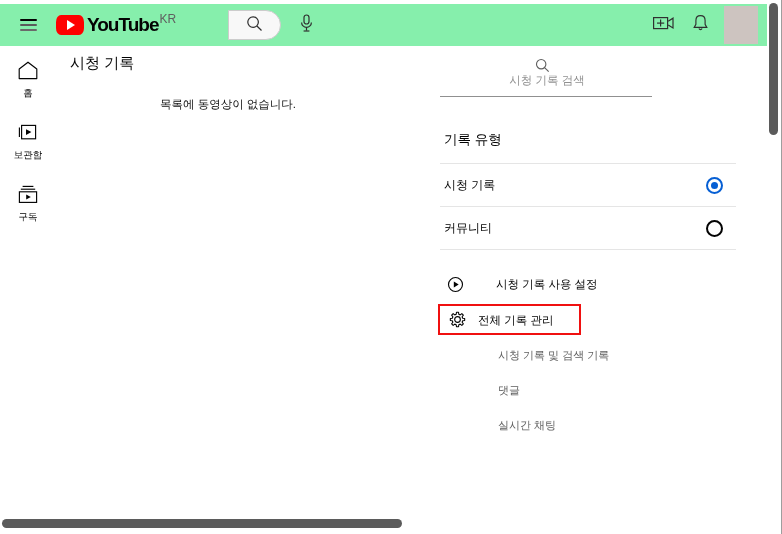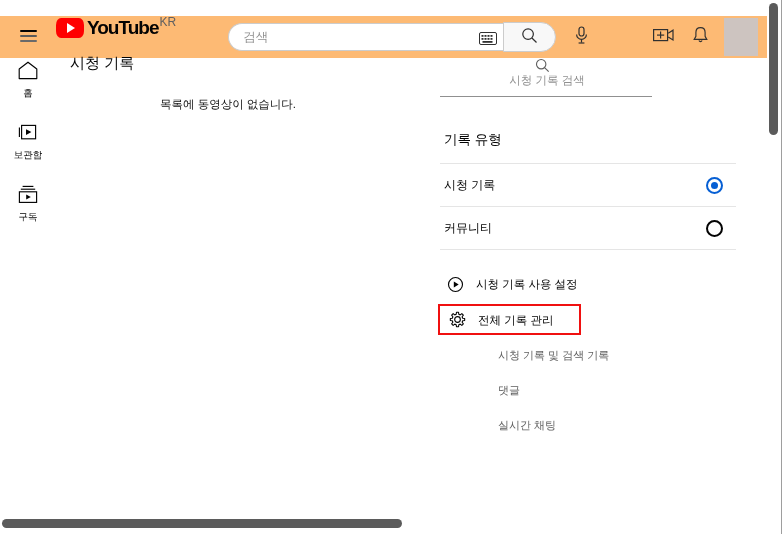--- a/index.html
+++ b/index.html
@@ -20,24 +20,24 @@
 
   
   .window-edge {
     position: absolute; top: 0; right: 0;
     width: 1px; height: 534px;
     background: #9e9e9e;
   }
 
   
   .masthead {
-    position: absolute; top: 16px; left: 0;
+    position: absolute; top: 4px; left: 0;
     width: 770px; height: 42px;
-    background: #fdba74;
-    display: flex; 
+    background: #86efac;
+    display: flex; align-items: center;
   }
   .guide-btn {
     width: 40px; height: 40px;
     margin-left: 8px;
     display: flex; align-items: center; justify-content: center;
     cursor: pointer;
   }
   .ham { width: 17px; height: 12px; position: relative; }
   .ham i {
     position: absolute; left: 0; width: 17px; height: 1.6px;
@@ -314,37 +314,20 @@
       </div>
     </div>
 
     <div class="logo-wrap">
       <div class="logo-play"></div>
       <div class="logo-text">YouTube</div>
       <div class="logo-cc">KR</div>
     </div>
 
     <div class="search-area">
-      <div class="search-box">
-        <div class="search-input-txt">검색</div>
-        <span class="kbd-ico">
-          <svg width="18" height="13" viewBox="0 0 18 13">
-            <rect x="0.5" y="0.5" width="17" height="12" rx="1.5" fill="none" stroke="#303030"></rect>
-            <rect x="2.5" y="3" width="2" height="1.8" fill="#303030"></rect>
-            <rect x="5.5" y="3" width="2" height="1.8" fill="#303030"></rect>
-            <rect x="8.5" y="3" width="2" height="1.8" fill="#303030"></rect>
-            <rect x="11.5" y="3" width="2" height="1.8" fill="#303030"></rect>
-            <rect x="2.5" y="6" width="2" height="1.8" fill="#303030"></rect>
-            <rect x="5.5" y="6" width="2" height="1.8" fill="#303030"></rect>
-            <rect x="8.5" y="6" width="2" height="1.8" fill="#303030"></rect>
-            <rect x="11.5" y="6" width="2" height="1.8" fill="#303030"></rect>
-            <rect x="3.5" y="9" width="10" height="1.8" fill="#303030"></rect>
-          </svg>
-        </span>
-      </div>
       <div class="search-submit">
         <span>
           <svg width="17" height="17" viewBox="0 0 18 18">
             <circle cx="7.5" cy="7.5" r="5.6" fill="none" stroke="#303030" stroke-width="1.3"></circle>
             <line x1="11.6" y1="11.6" x2="16.4" y2="16.4" stroke="#303030" stroke-width="1.3"></line>
           </svg>
         </span>
       </div>
       <div class="mic-btn">
         <span>
@@ -448,21 +431,21 @@
     <div class="radio-row">
       <span class="radio-label">커뮤니티</span>
       <span class="radio-dot"></span>
     </div>
 
     <div class="divider"></div>
 
     <div class="action-list">
 
 
-      <div class="action-row" style="margin-top:10px;">
+      <div class="action-row" style="margin-top:10px;gap:20px;">
         <span class="action-ico">
           <svg width="17" height="17" viewBox="0 0 18 18">
             <circle cx="9" cy="9" r="7.4" fill="none" stroke="#030303" stroke-width="1.2"></circle>
             <path d="M7.2 5.8 L12.4 9 L7.2 12.2 Z" fill="#030303"></path>
           </svg>
         </span>
         <span class="action-label">시청 기록 사용 설정</span>
       </div>
 
       <div class="action-row highlighted">

